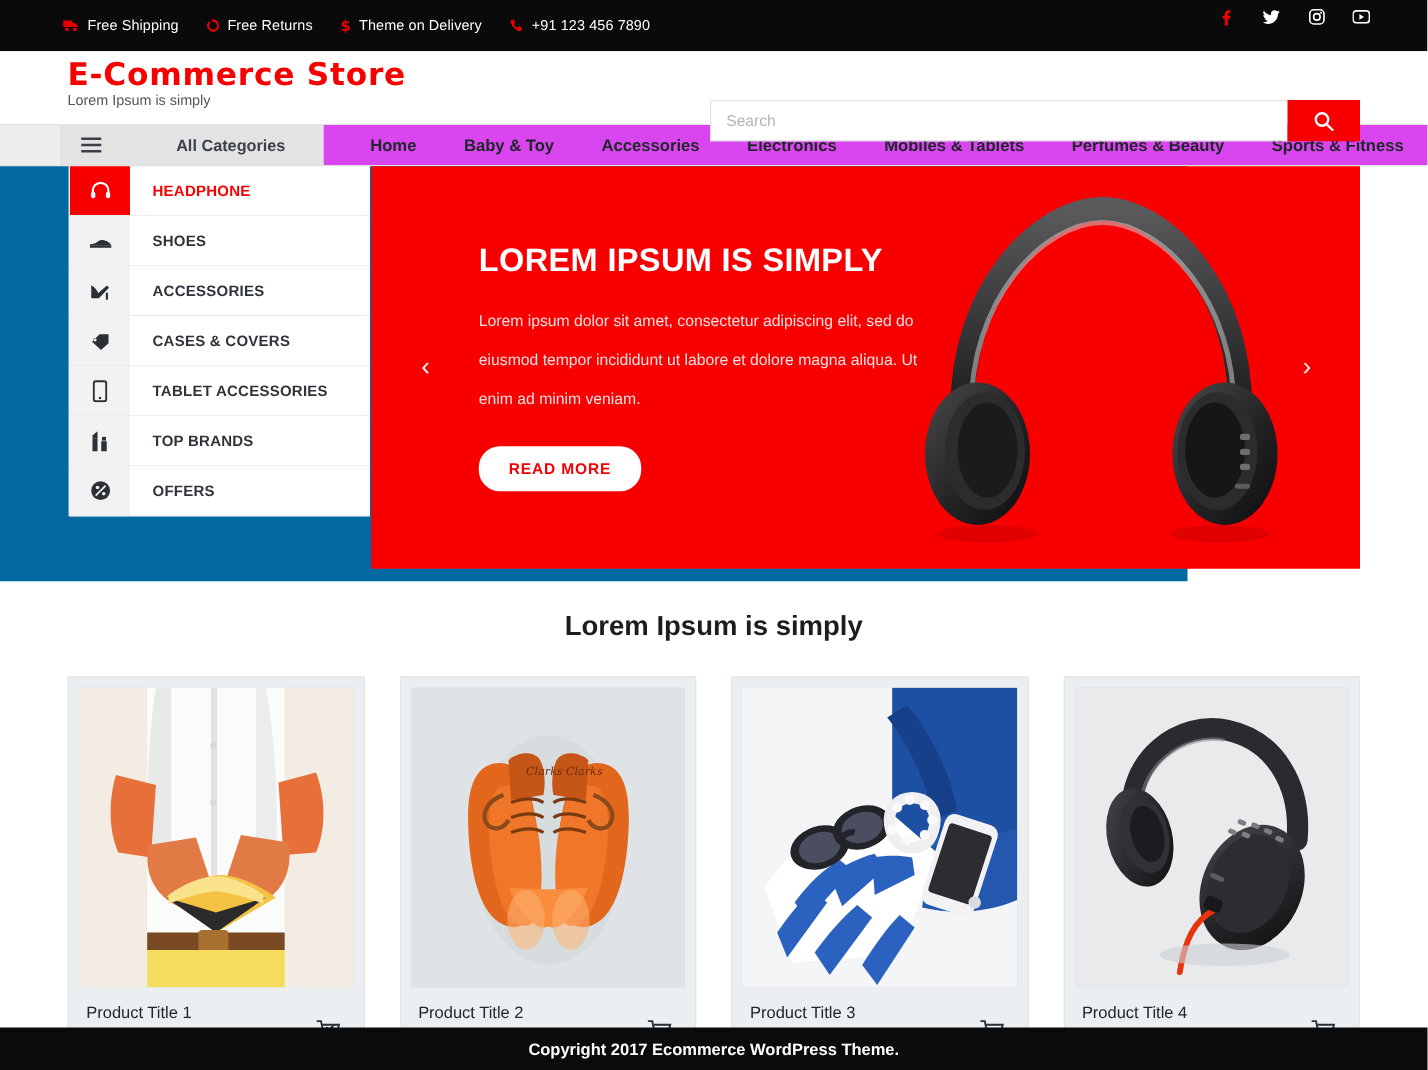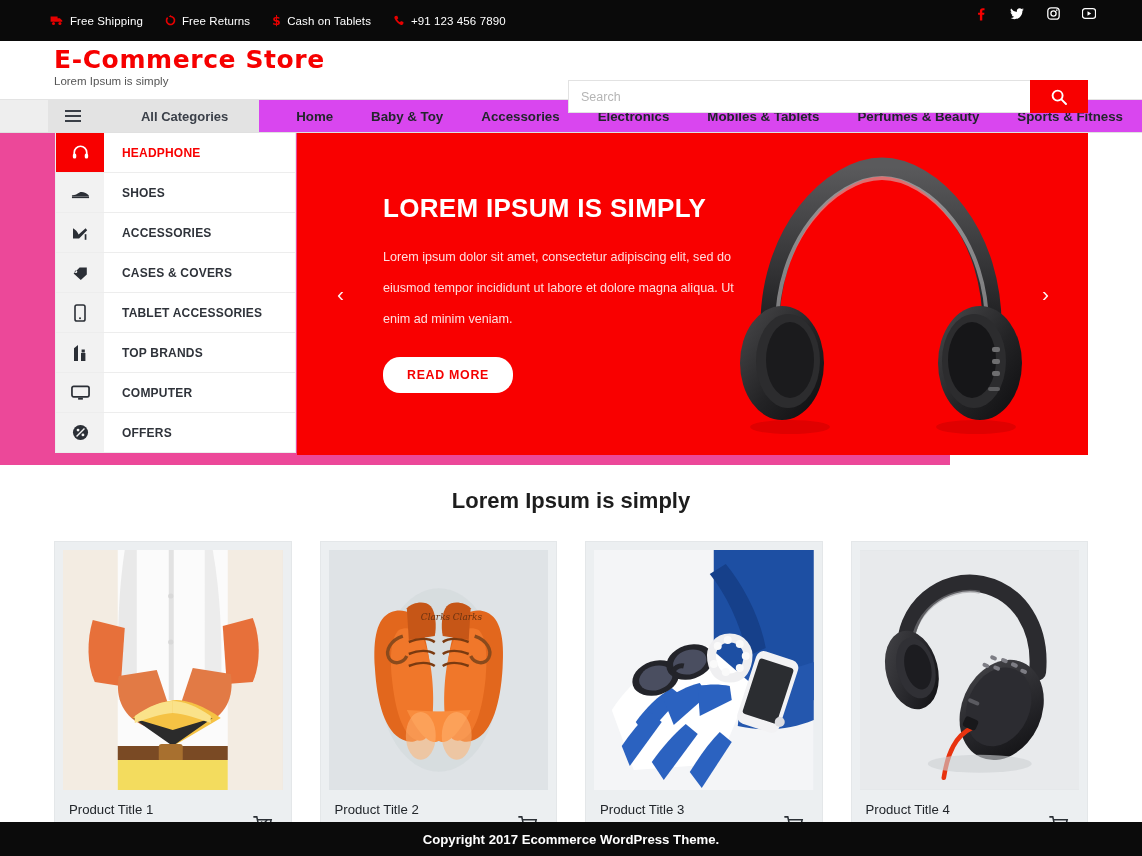--- a/index.html
+++ b/index.html
@@ -54,21 +54,21 @@
     gap: 22px; padding-left: 17px; cursor: pointer; }
   .hamb { display: flex; flex-direction: column; gap: 3px; }
   .hamb span { display: block; width: 16px; height: 2px; background: #3a3f47; }
   .allcat-label { font-size: 13px; font-weight: bold; color: #3b4049; margin-left: 38px; }
   .menu { flex: 1; display: flex; align-items: center; background: #d946ef;
     padding-left: 18px; gap: 0px; }
   .menu a { color: #22262c; font-size: 13.3px; font-weight: bold;
     text-decoration: none; padding: 0 19px; white-space: nowrap; }
 
   
-  .stage { position: relative; width: 950px; height: 332px; background: #ec4899; }
+  .stage { position: relative; width: 950px; height: 332px; background: #0369a1; }
   .sidebar { position: absolute; left: 55px; top: 0; width: 241px; background: #fff;
     border-left: 1px solid #ececec; border-right: 1px solid #ececec; }
   .cat { display: flex; align-items: stretch; height: 40px;
     border-bottom: 1px solid #ededed; cursor: pointer; background: #fff; }
   .cat-icon { width: 48px; background: #f2f2f2; display: flex;
     align-items: center; justify-content: center; color: #2b2f36; }
   .cat-icon svg { display: block; }
   .cat-label { display: flex; align-items: center; padding-left: 18px;
     font-size: 12px; font-weight: bold; color: #2f333a; letter-spacing: .2px; }
   .cat.active .cat-icon { background: #f80000; color: #fff; }
@@ -141,21 +141,21 @@
       </span>
       <span>Free Returns</span>
     </div>
 
     <div class="tb-item">
       <span class="tb-icon">
         <svg width="9" height="13" viewBox="0 0 10 16">
             <text x="5" y="13.5" font-family="DejaVu Sans" font-size="15" font-weight="bold" fill="#e60000" text-anchor="middle">$</text>
           </svg>
       </span>
-      <span>Cash on Tablets</span>
+      <span>Theme on Delivery</span>
     </div>
 
     <div class="tb-item">
       <span class="tb-icon">
         <svg width="12" height="12" viewBox="0 0 16 16">
             <path fill="#e60000" d="M3.2 1.3 5.6 1l1.5 3.4L5.5 5.6c.8 1.9 2 3.1 3.9 3.9l1.2-1.6L14 9.4l-.3 2.4c-.2 1.3-1.6 1.9-3 1.4C7.2 11.9 4.1 8.8 2.1 4.6c-.6-1.4 0-2.9 1.1-3.3z"></path>
           </svg>
       </span>
       <span>+91 123 456 7890</span>
     </div>
@@ -288,29 +288,20 @@
         <svg width="16" height="18" viewBox="0 0 16 18">
             <path fill="currentColor" d="M2 7h4v10H2z"></path>
             <path fill="currentColor" d="M2 4.3 6 1v6H2z"></path>
             <rect fill="currentColor" x="9" y="9" width="4.4" height="8"></rect>
             <rect fill="currentColor" x="9.6" y="5.5" width="3.2" height="3"></rect>
           </svg>
       </div>
       <div class="cat-label">TOP BRANDS</div>
     </div>
 
-    <div class="cat">
-      <div class="cat-icon">
-        <svg width="19" height="16" viewBox="0 0 20 16">
-            <rect x="1" y="1" width="18" height="11" rx="1.8" fill="none" stroke="currentColor" stroke-width="1.8"></rect>
-            <rect x="7.5" y="13" width="5" height="2" fill="currentColor"></rect>
-          </svg>
-      </div>
-      <div class="cat-label">COMPUTER</div>
-    </div>
 
     <div class="cat">
       <div class="cat-icon">
         <svg width="17" height="17" viewBox="0 0 18 18">
             <circle cx="9" cy="9" r="8" fill="currentColor"></circle>
             <circle cx="6.4" cy="6.4" r="1.5" fill="#f2f2f2"></circle>
             <circle cx="11.6" cy="11.6" r="1.5" fill="#f2f2f2"></circle>
             <line x1="4.8" y1="13.2" x2="13.2" y2="4.8" stroke="#f2f2f2" stroke-width="1.5"></line>
           </svg>
       </div>

